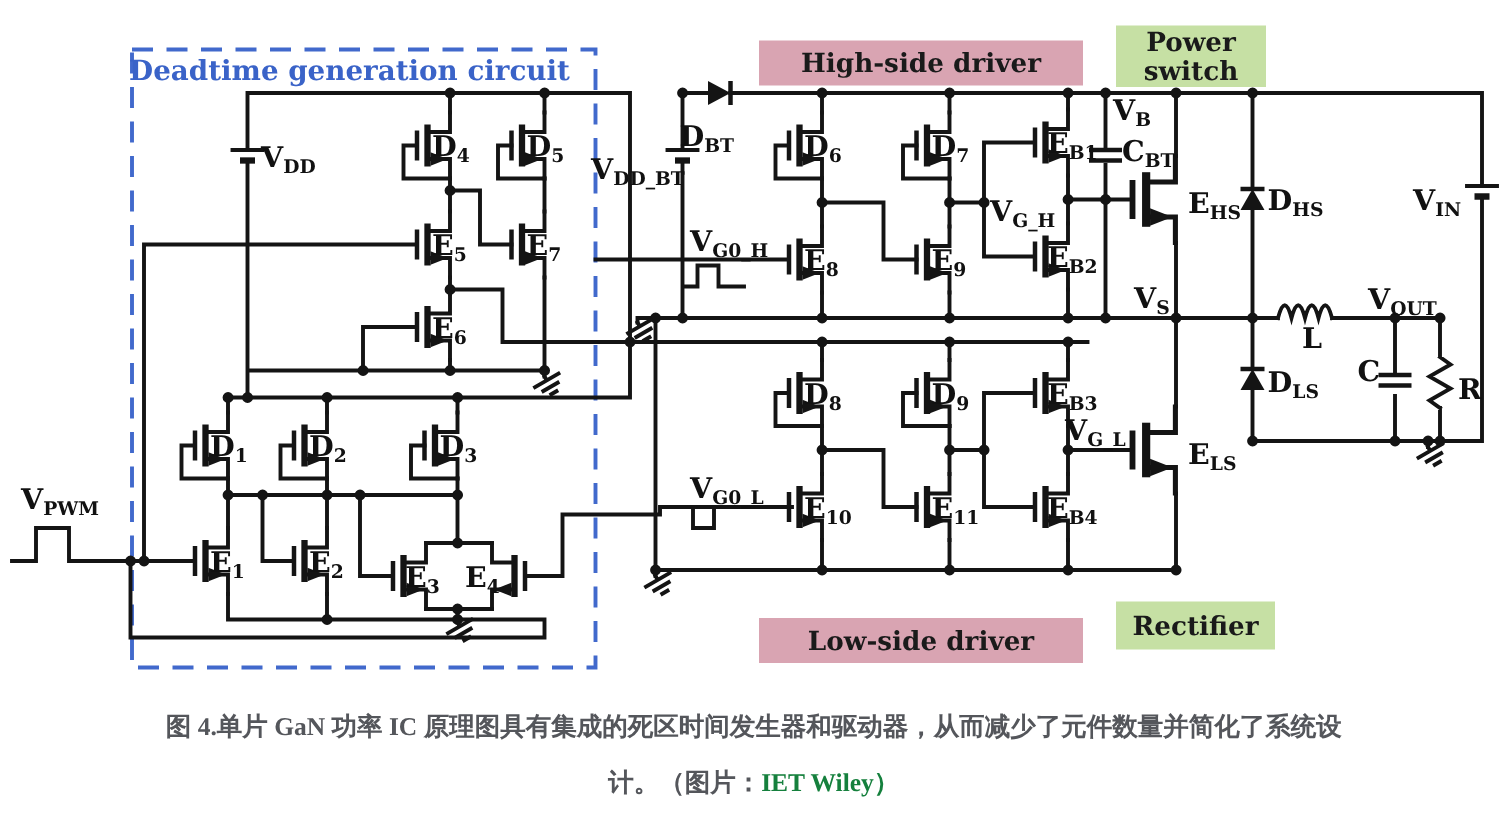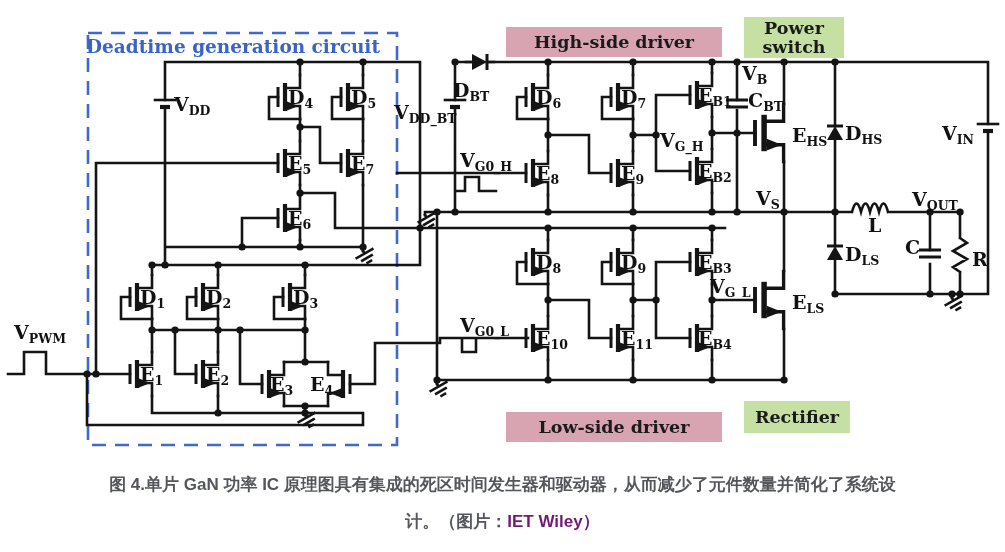--- a/index.html
+++ b/index.html
@@ -12,23 +12,23 @@
   .banner-label{font-size:17.5px;fill:#1a1a1a;}
   .w{stroke:#141414;stroke-width:2.6;fill:none;stroke-linecap:square;}
   .w3{stroke:#141414;stroke-width:3;fill:none;stroke-linecap:butt;}
   .w4{stroke:#141414;stroke-width:4.2;fill:none;stroke-linecap:butt;}
   .dots{stroke:#141414;stroke-width:7.2;fill:none;stroke-linecap:round;}
   .blk{fill:#141414;}
   .dashbox{fill:none;stroke:#4169cc;stroke-width:2.6;stroke-dasharray:14 9;}
   .pinkband{fill:#d9a4b2;}
   .greenband{fill:#c6e0a4;}
   .caption{position:absolute;top:461px;left:0;width:100%;box-sizing:border-box;padding:5px 12px 0;
-           text-align:center;font-family:Liberation Sans, sans-serif;
+           text-align:center;font-family:Liberation Serif, serif;
            font-weight:bold;font-size:17px;line-height:37px;color:#54565b;}
-  .caption .red{color:#701a75;text-decoration:none;cursor:pointer;}
+  .caption .red{color:#15803d;text-decoration:none;cursor:pointer;}
 </style>
 </head>
 <body>
 
 <div class="stage">
 <svg width="1005" height="462" viewBox="0 0 1005 462">
   <defs>
     <g id="fet">
       <path class="w3" d="M0,-10 V10"></path>
       <path class="w4" d="M7,-14 V14"></path>

